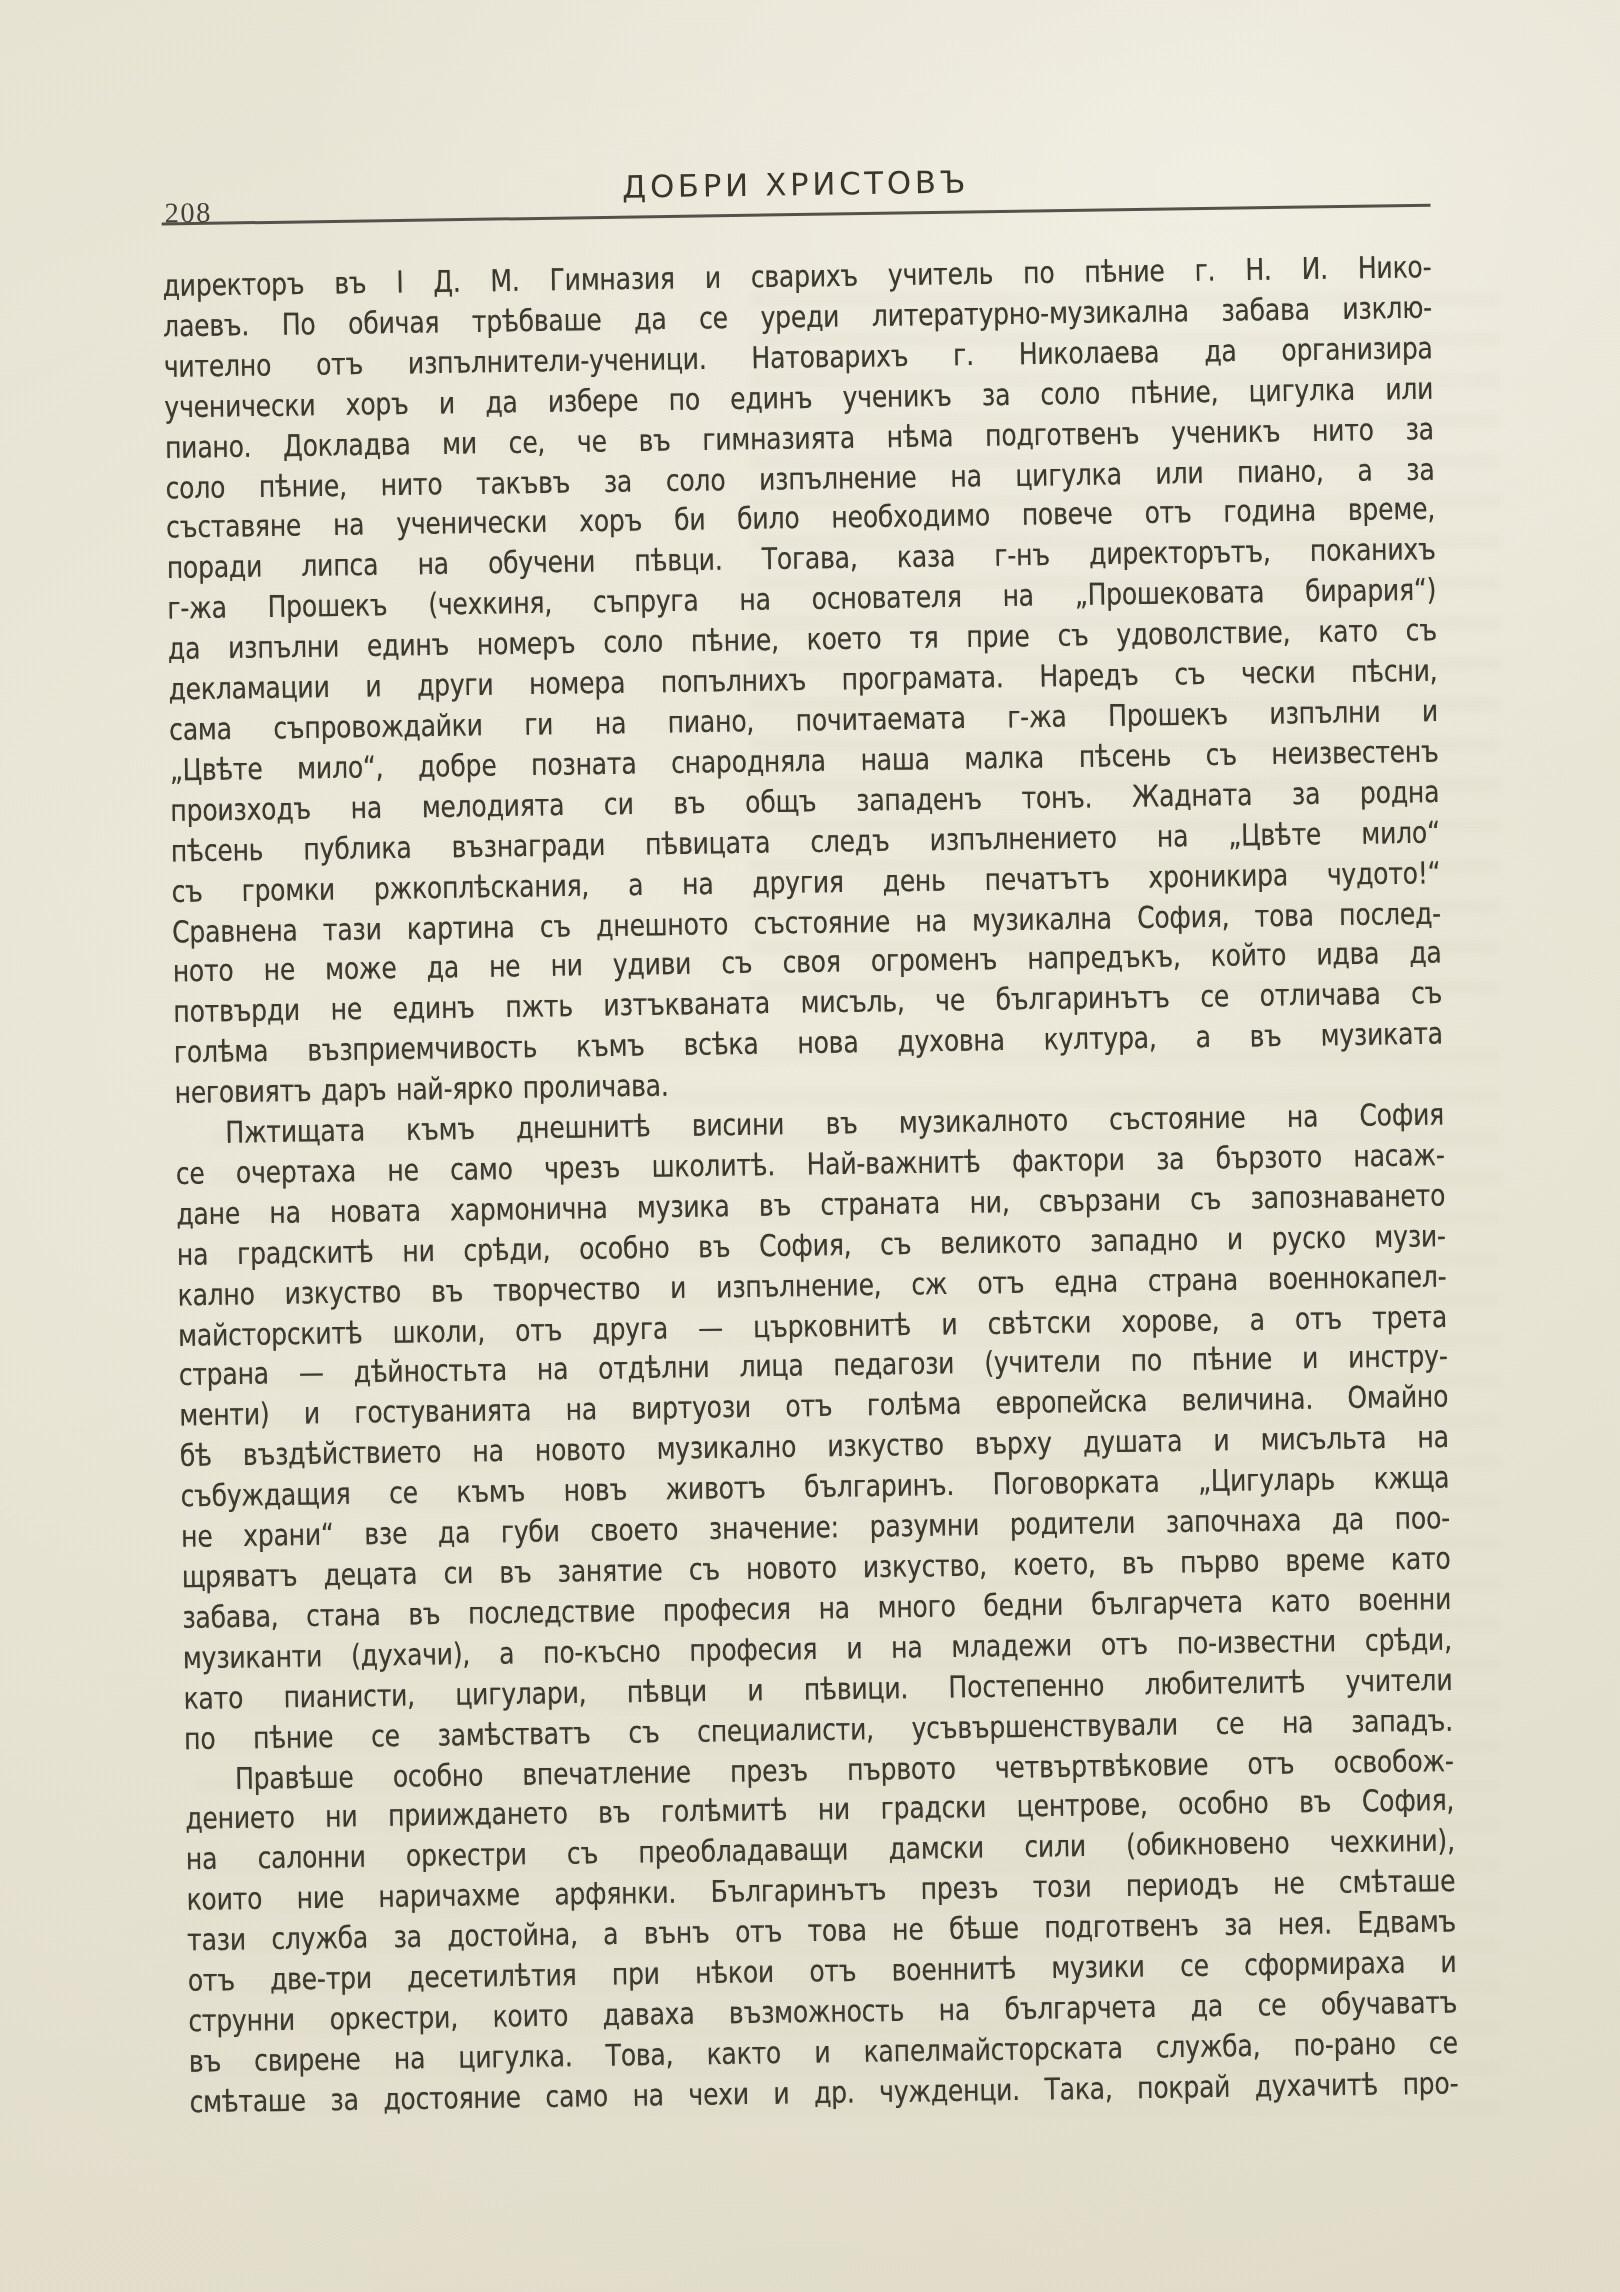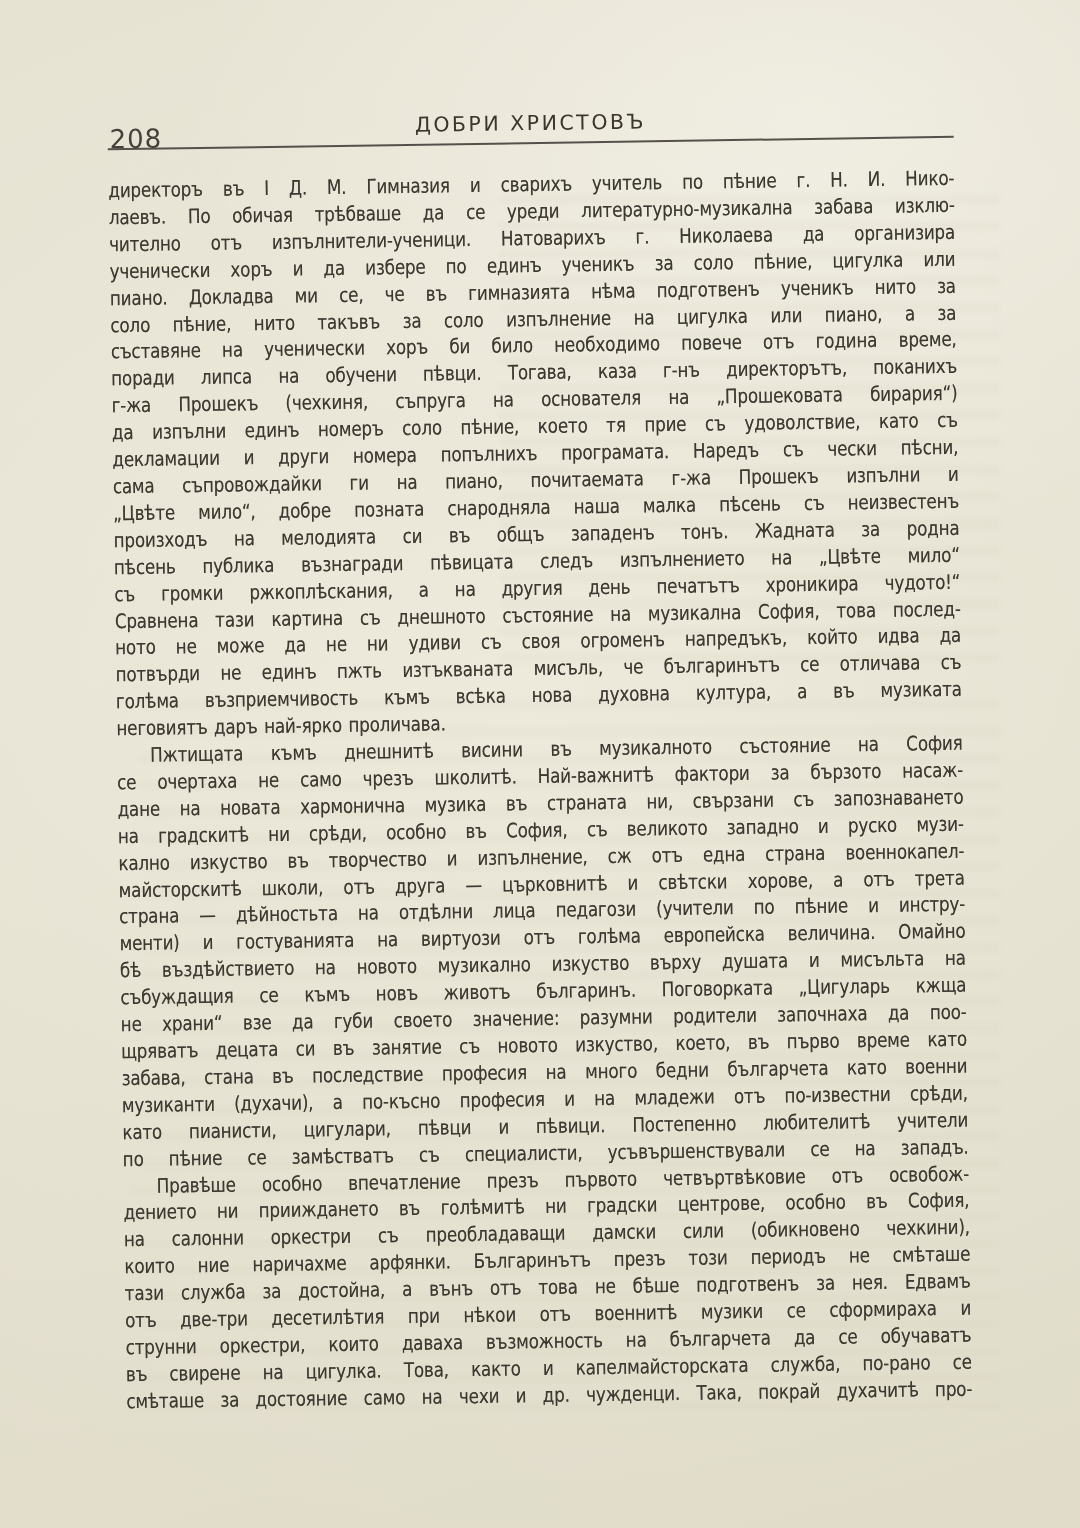--- a/index.html
+++ b/index.html
@@ -32,21 +32,21 @@
     position:absolute;left:117px;top:108px;width:846px;
     transform:rotate(-0.85deg);transform-origin:423px 660px;
     color:#3c3930;
   }
   .pg-header{
     position:relative;height:34px;
     border-bottom:2px solid #55514a;
   }
   .page-number{
     position:absolute;left:2px;bottom:-6px;
-    font-size:26px;letter-spacing:1px;color:#45413a;
+    font-size:19px;letter-spacing:1px;color:#45413a;font-family:Liberation Serif, serif;
   }
   .running-title{
     position:absolute;left:0;right:0;bottom:7px;
     text-align:center;font-size:20.5px;letter-spacing:2.5px;color:#3a362c;
   }
   .body-text{
     margin-top:27px;width:1010px;
     transform:scaleX(0.8376);transform-origin:0 0;
     font-size:20px;line-height:26.9px;
     word-spacing:1.5px;letter-spacing:-0.2px;

